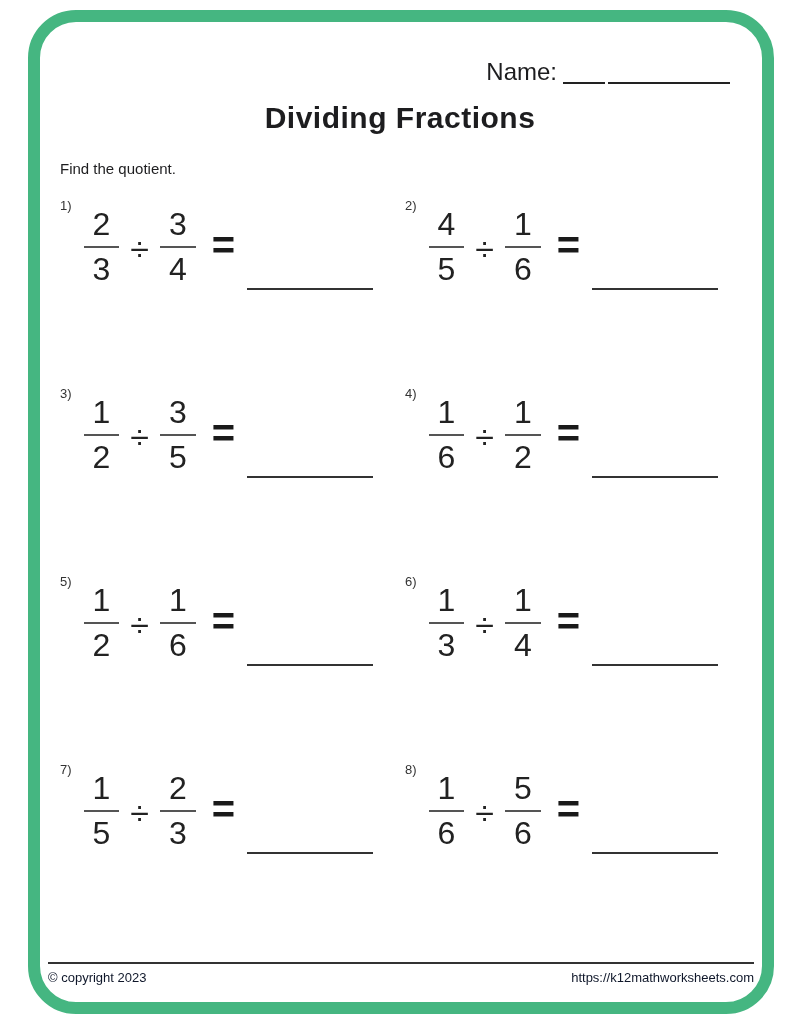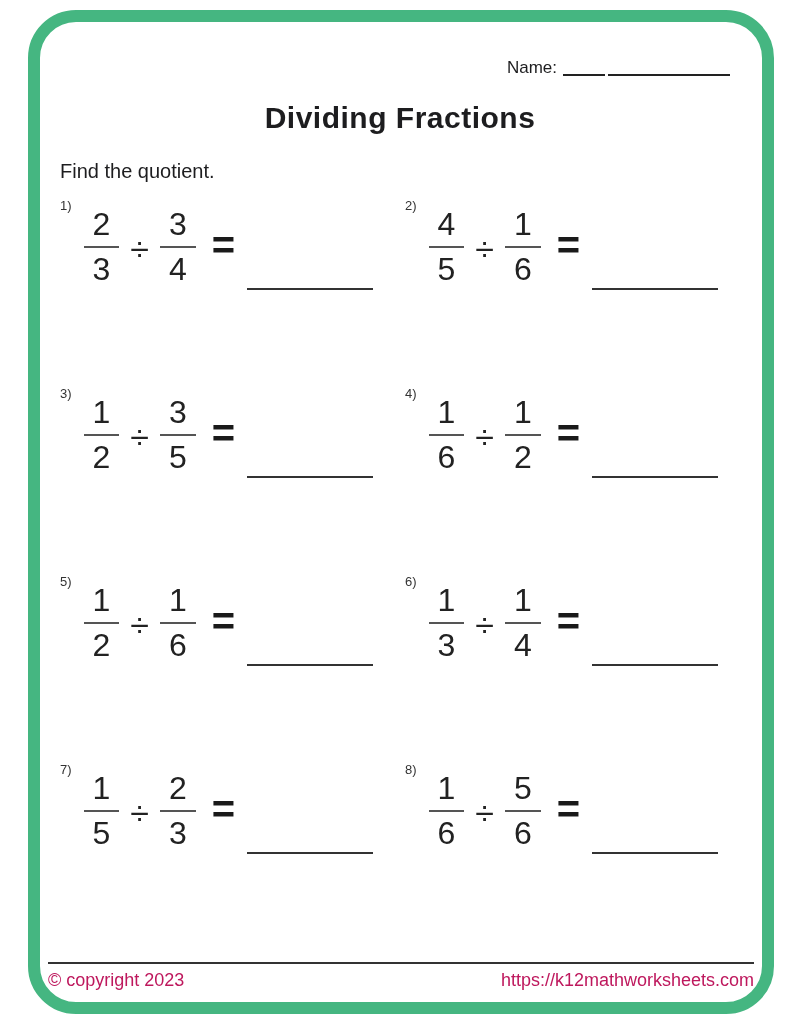--- a/index.html
+++ b/index.html
@@ -15,21 +15,21 @@
     position:absolute;
     left:28px; top:10px;
     width:746px; height:1004px;
     border:12px solid #45b681;
     border-radius:48px;
     background:#ffffff;
   }
   .name-row {
     position:absolute;
     top:58px; right:70px;
-    font-size:17px;
+    font-size:24px;
     display:flex;
     align-items:flex-end;
   }
   .name-row .lbl { margin-right:6px; }
   .name-line-short {
     display:inline-block; width:42px; height:0;
     border-bottom:2px solid #222; margin:0 3px 2px 0;
   }
   .name-line-long {
     display:inline-block; width:122px; height:0;
@@ -40,21 +40,21 @@
     top:101px; left:0;
     width:800px;
     text-align:center;
     font-size:30px;
     font-weight:700;
     letter-spacing:0.5px;
   }
   .instruction {
     position:absolute;
     left:60px; top:160px;
-    font-size:20px;
+    font-size:15px;
   }
   .problems-grid {
     position:absolute;
     left:60px; top:196px;
     width:690px;
     display:grid;
     grid-template-columns:1fr 1fr;
     grid-auto-rows:102px;
     row-gap:86px;
   }
@@ -110,22 +110,22 @@
     left:48px; top:962px;
     width:706px; height:0;
     border-top:2px solid #333;
   }
   .footer {
     position:absolute;
     left:48px; top:970px;
     width:706px;
     display:flex;
     justify-content:space-between;
-    font-size:18px;
-    color:#be185d;
+    font-size:13px;
+    color:#0f172a;
   }
 </style>
 </head>
 <body>
 
 <div class="sheet-border"></div>
 
 <div class="name-row">
   <span class="lbl">Name:</span>
   <span class="name-line-short"></span>

